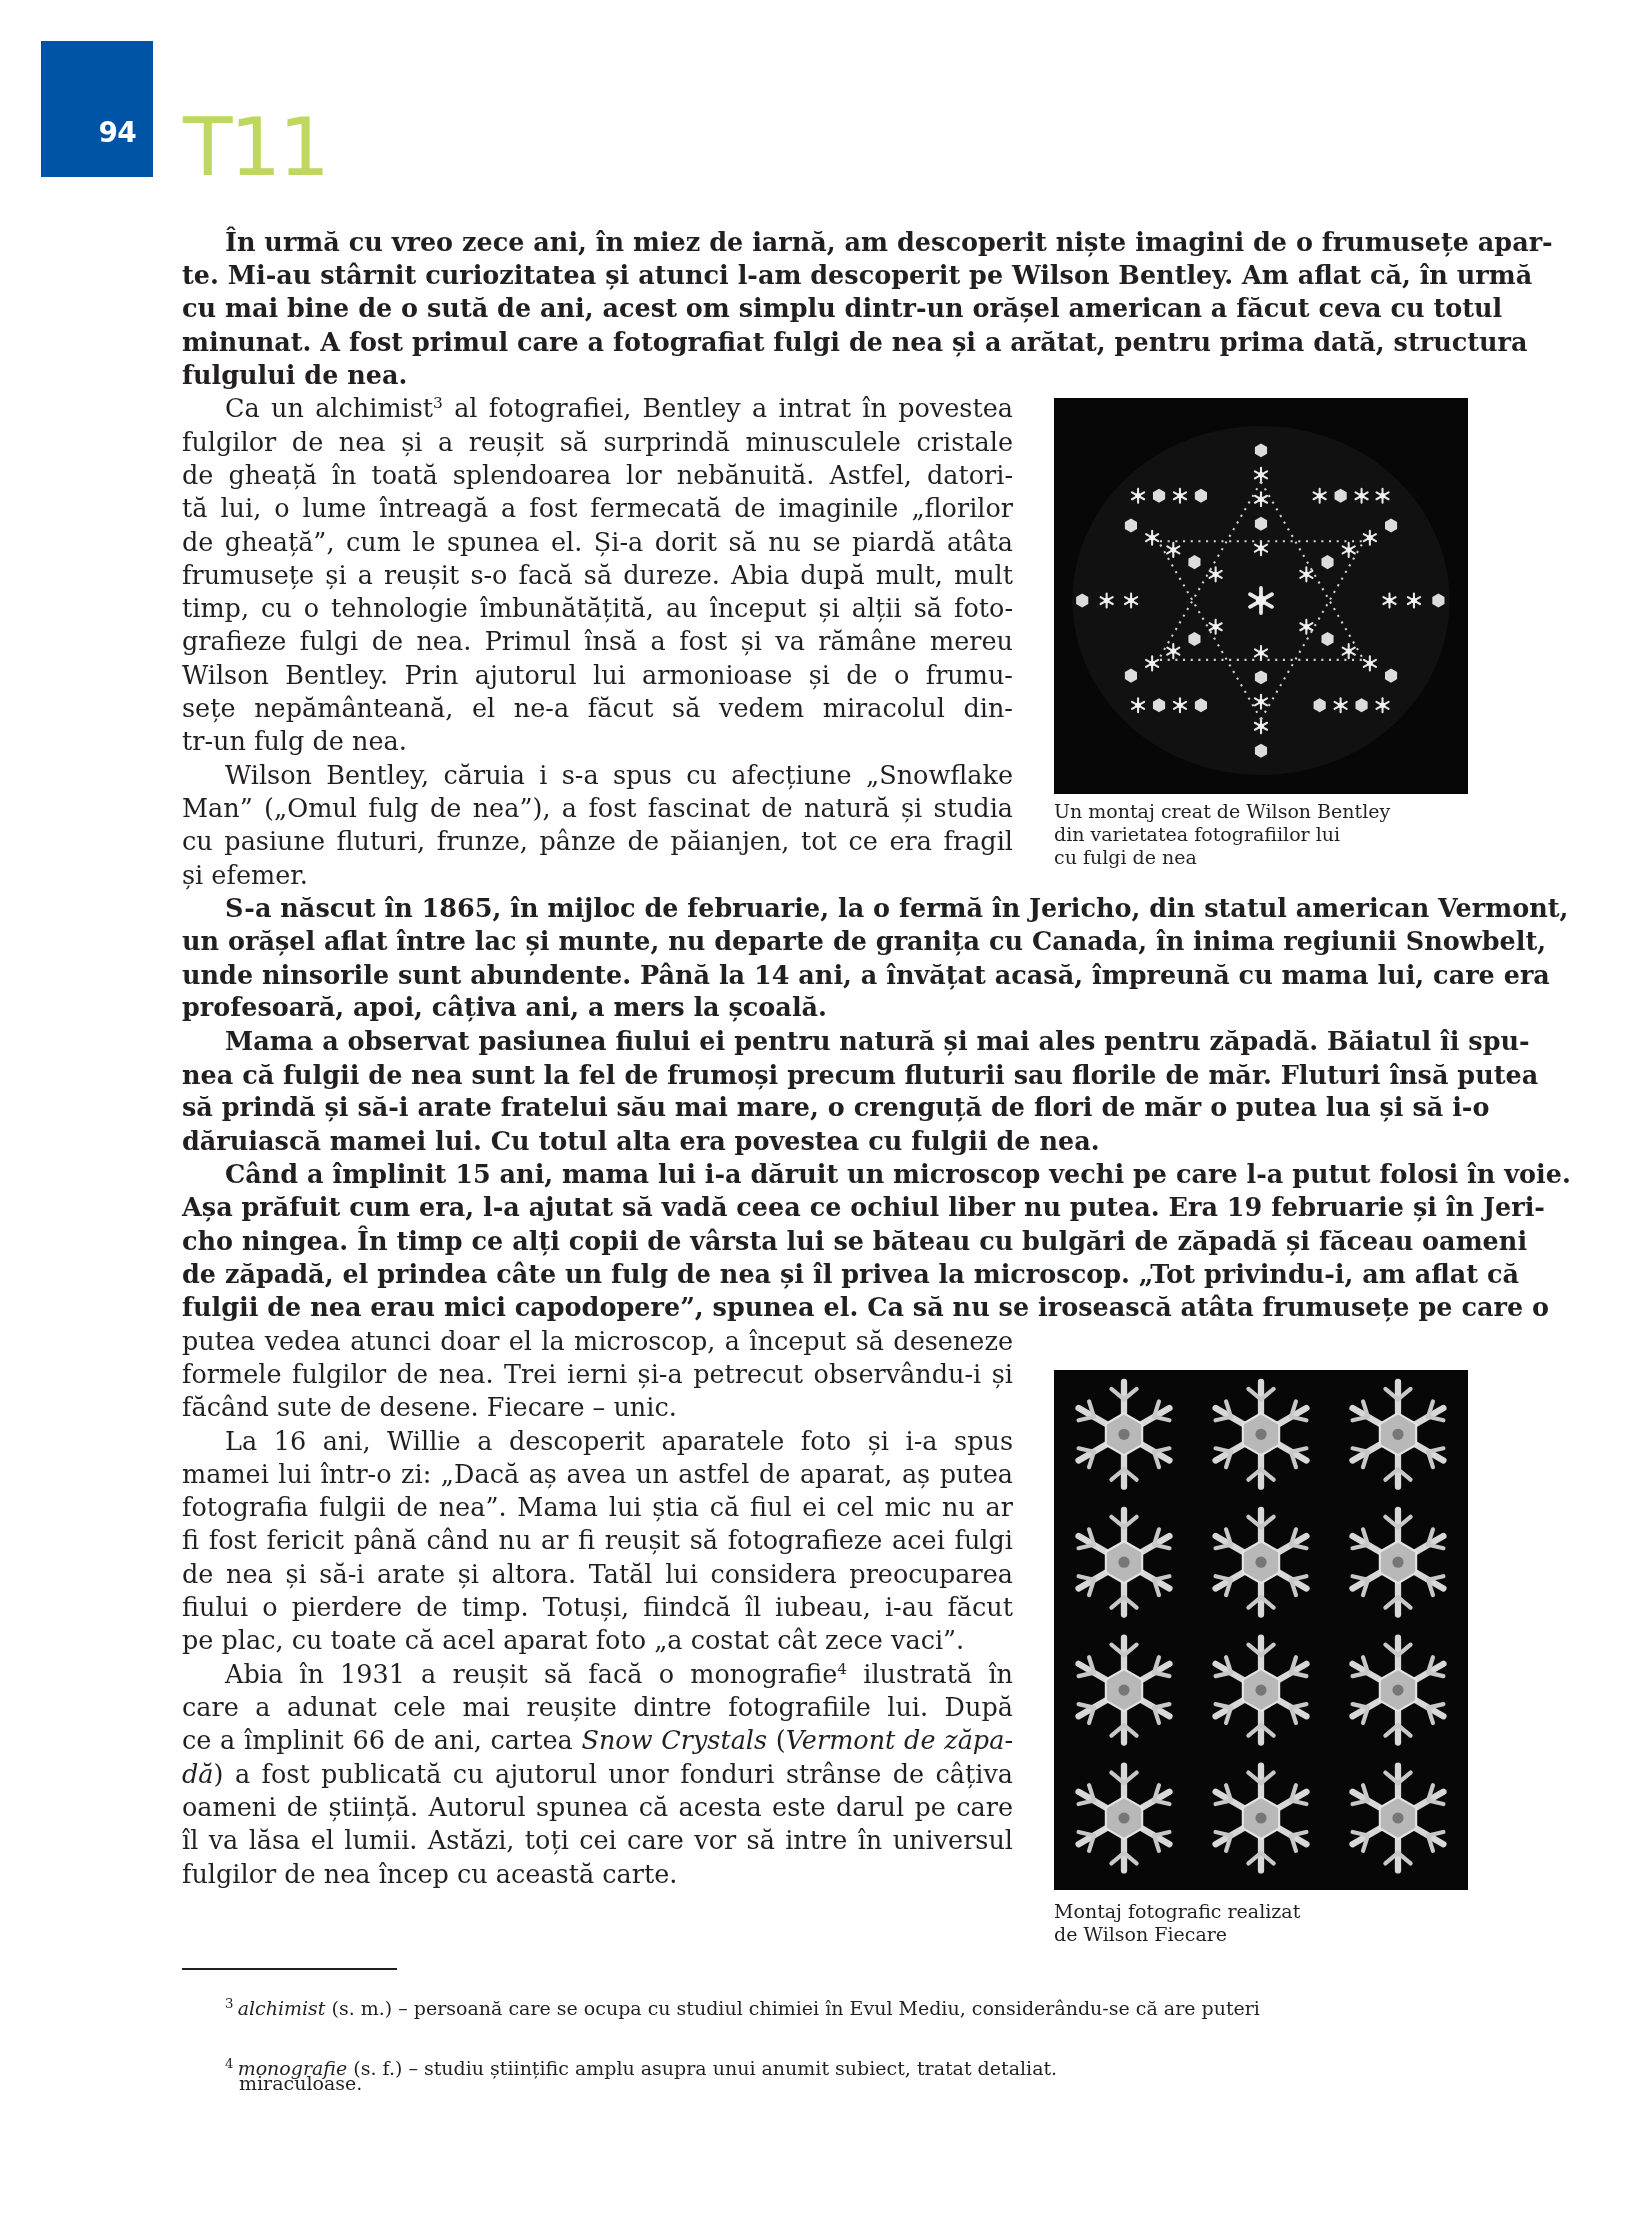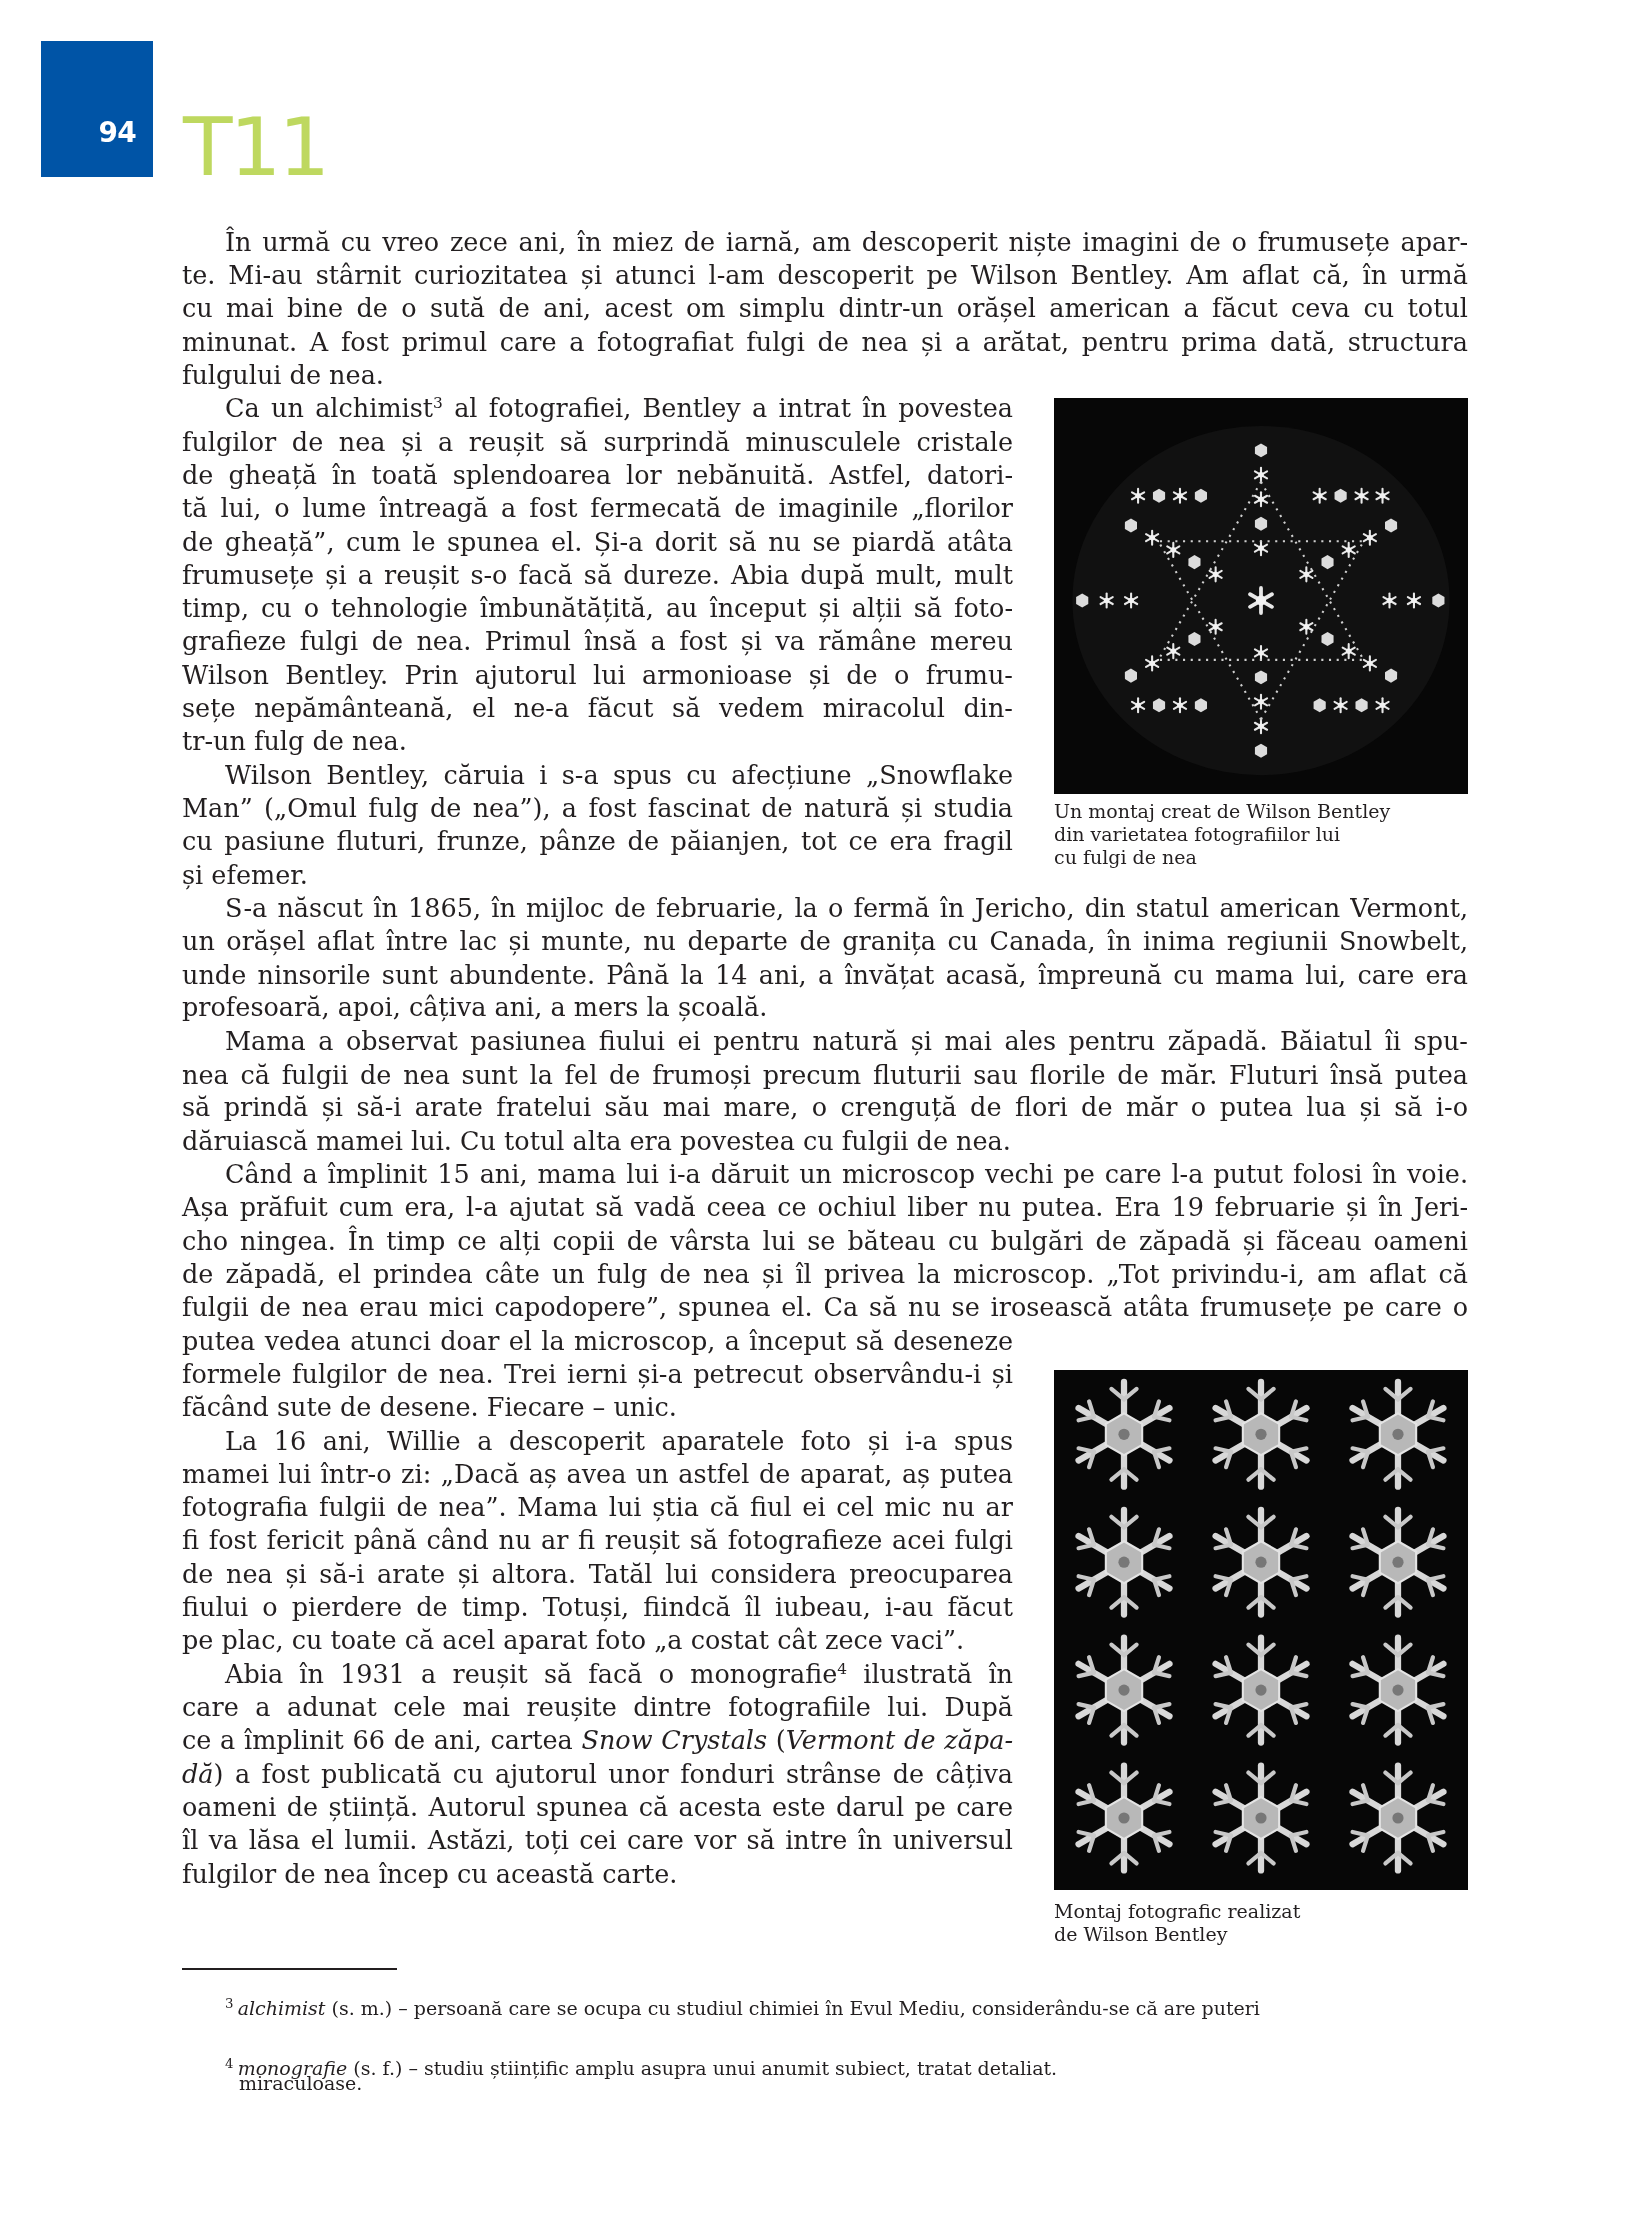--- a/index.html
+++ b/index.html
@@ -1,21 +1,21 @@
 <!DOCTYPE html>
 <html style="font-size:11.2px"><head>
 <meta charset="utf-8">
 <style>
   html, body { margin: 0; padding: 0; background: #ffffff; }
   body { width: 1650px; height: 2227px; position: relative; overflow: hidden; }
   .page-num-block { position: absolute; left: 41px; top: 41px; width: 112px; height: 136px; background: #0054a6; }
   .page-num { position: absolute; right: 17px; top: 75px; color: #ffffff; font-family: "DejaVu Sans", sans-serif; font-weight: bold; font-size: 28px; line-height: 34px; letter-spacing: -0.7px; }
   .unit-title { position: absolute; left: 183px; top: 105px; color: #bed85f; font-family: "DejaVu Sans", sans-serif; font-weight: normal; font-size: 81px; line-height: 84px; letter-spacing: -2.8px; }
   .text-line { position: absolute; left: 182px; height: 34px; font-family: "DejaVu Serif", serif; font-size: 25.5px; line-height: 34px; color: #231f20; white-space: nowrap; }
-  .text-line.full { width: 1286px; }
+  .text-line.full { width: 1286px; font-weight: bold; }
   .text-line.narrow { width: 831px; }
   .text-line.justify { text-align: justify; text-align-last: justify; }
   .text-line.indent { padding-left: 43px; box-sizing: border-box; }
   .text-line sup, .fn-line sup { font-size: 15.4px; vertical-align: 9px; line-height: 0; }
   .figure { position: absolute; left: 1054px; background: #070707; overflow: hidden; }
   .figure svg { display: block; width: 100%; height: 100%; }
   .caption { position: absolute; left: 1054px; width: 391px; font-family: "DejaVu Serif", serif; font-size: 19px; line-height: 23px; color: #231f20; }
   .caption div { white-space: nowrap; }
   .fn-rule { position: absolute; left: 182px; top: 1968px; width: 215px; height: 2.1px; background: #231f20; }
   .fn-line { position: absolute; font-family: "DejaVu Serif", serif; font-size: 19px; line-height: 29px; color: #231f20; white-space: nowrap; }
@@ -193,20 +193,20 @@
     <use href="#big" x="100" y="458"></use>
       <use href="#big" x="296" y="458"></use>
       <use href="#big" x="492" y="458"></use>
     <use href="#big" x="100" y="641"></use>
       <use href="#big" x="296" y="641"></use>
       <use href="#big" x="492" y="641"></use>
   </svg>
 </div>
 <div class="caption" style="top:1900px">
   <div>Montaj fotografic realizat</div>
-  <div>de Wilson Bentley</div>
+  <div>de Wilson Fiecare</div>
 </div>
 
 <div class="fn-rule"></div>
 <div class="fn-line" style="left:225px; top:1994px;"><span class="fn-num">3</span><i>alchimist</i><span> (s. m.) – persoană care se ocupa cu studiul chimiei în Evul Mediu, considerându-se că are puteri</span></div>
 <div class="fn-line" style="left:239px; top:2024px;margin-top:45px;">miraculoase.</div>
 <div class="fn-line" style="left:225px; top:2054px;"><span class="fn-num">4</span><i>monografie</i><span> (s. f.) – studiu științific amplu asupra unui anumit subiect, tratat detaliat.</span></div>
 
 
 </body></html>

